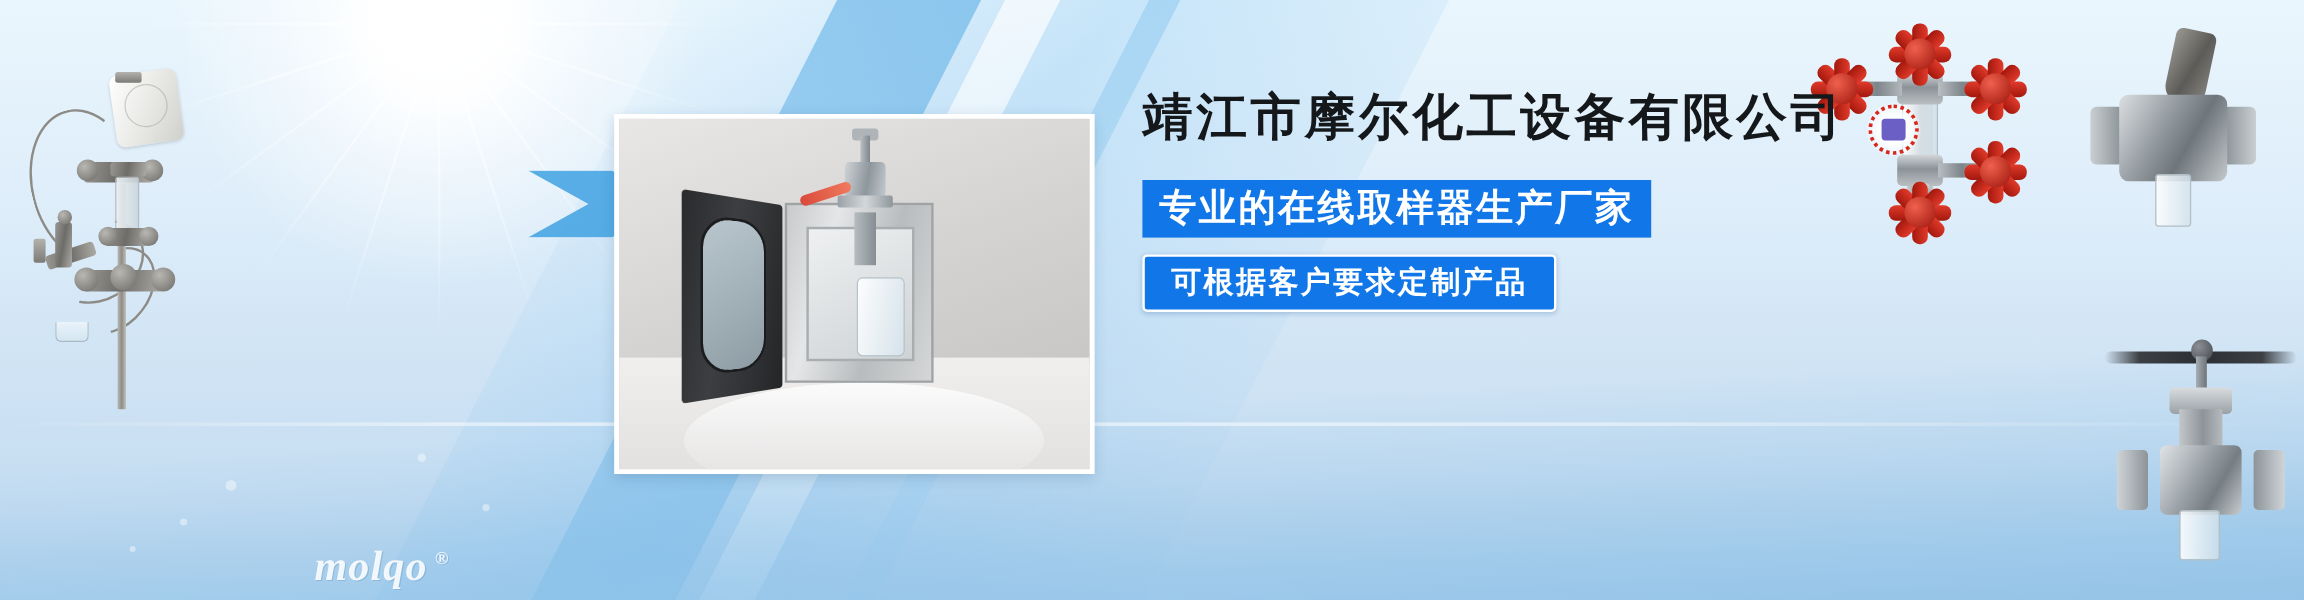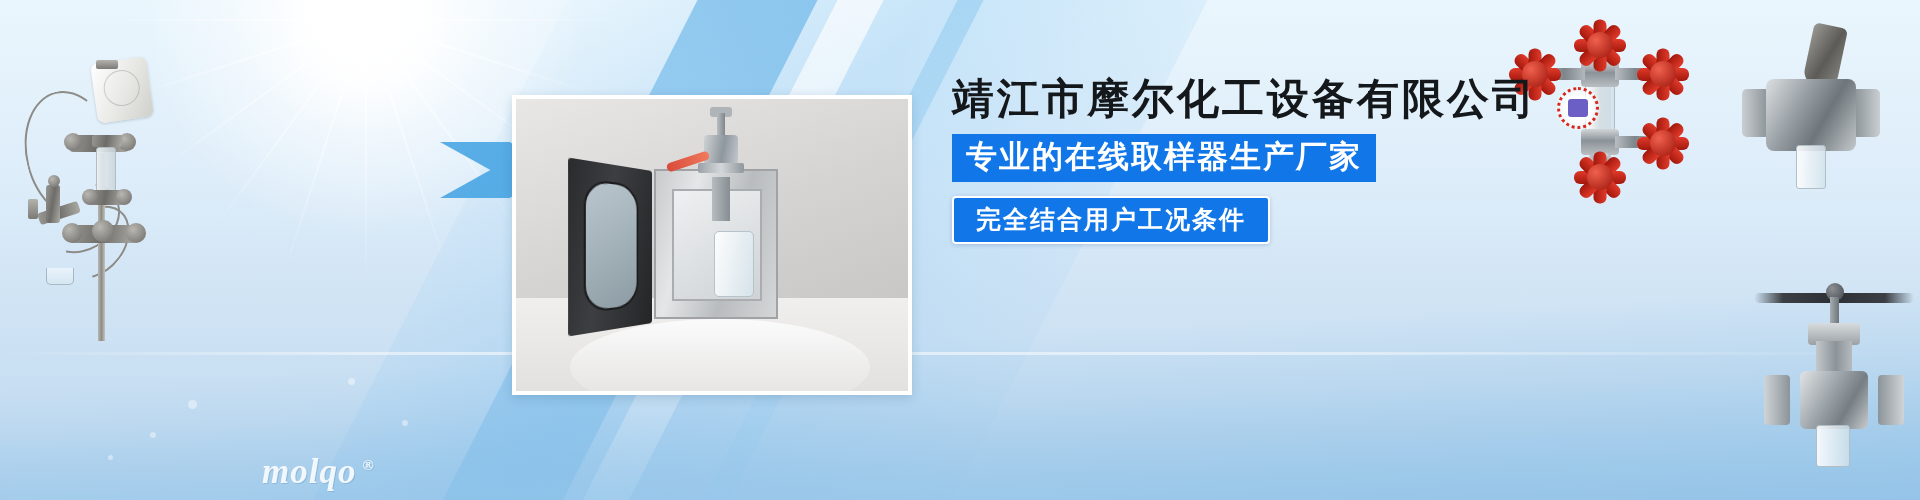--- a/index.html
+++ b/index.html
@@ -177,21 +177,21 @@
   .bv-fl-r{position:absolute;left:118px;top:100px;width:26px;height:50px;border-radius:4px;background:linear-gradient(90deg,#8c9499,#cfd4d7);}
   .bv-glass{position:absolute;left:56px;top:150px;width:34px;height:42px;border-radius:3px;
     background:linear-gradient(90deg,rgba(252,253,254,.9),rgba(208,225,234,.8));border:1px solid #b2bec5;box-sizing:border-box;}
   
   .copy{position:absolute;left:952px;top:76px;width:750px;}
   .company{
     font-family:"Liberation Serif","DejaVu Serif",serif;
     font-size:42px;font-weight:700;color:#15181b;letter-spacing:3px;
     white-space:nowrap;line-height:1.1;
   }
-  .headline-wrap{margin-top:12px;}
+  .headline-wrap{margin-top:28px;}
   .headline{
     display:inline-block;background:#1177e8;color:#ffffff;
     font-size:31px;font-weight:700;letter-spacing:2px;
     padding:5px 14px 7px 14px;white-space:nowrap;line-height:1.15;
   }
   .subline{
     margin-top:14px;font-size:25px;color:#10131a;letter-spacing:1px;
     white-space:nowrap;line-height:1.2;
   }
   .cta-wrap{margin-top:14px;}
@@ -389,21 +389,21 @@
     <div class="bv-body"></div>
     <div class="bv-glass"></div>
   </div>
 
   <div class="copy">
     <div class="company">靖江市摩尔化工设备有限公司</div>
     <div class="headline-wrap">
       <span class="headline">专业的在线取样器生产厂家</span>
     </div>
     <div class="cta-wrap">
-      <span class="cta">完全结合用户工况条件</span>
+      <span class="cta">可根据客户要求定制产品</span>
     </div>
   </div>
 
   <div class="watermark">
     <span>molqo</span><sup>®</sup>
   </div>
 
 </div>
 
 </body></html>

